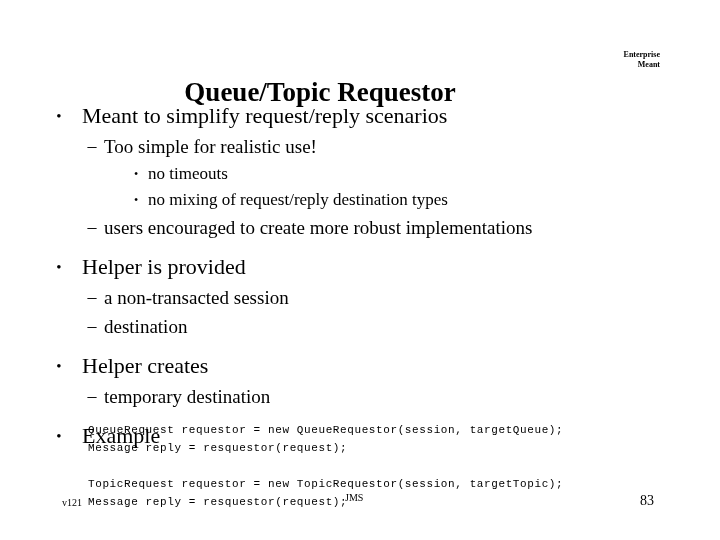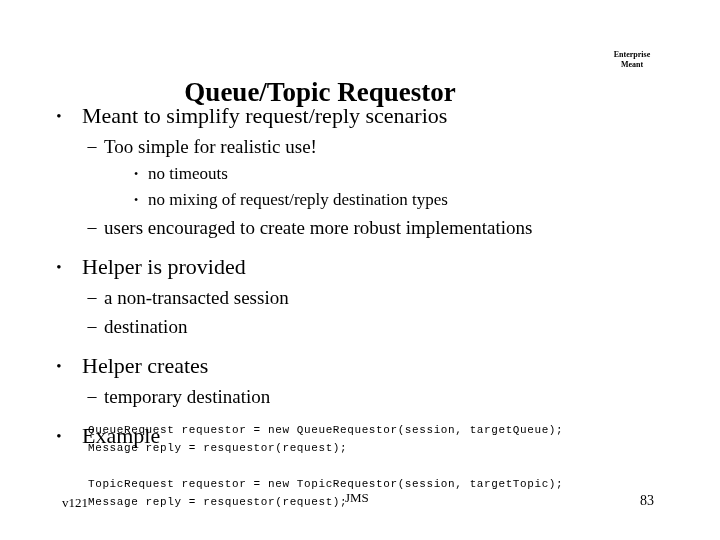--- a/index.html
+++ b/index.html
@@ -29,24 +29,24 @@
     text-align: center;
     font-size: 27px;
     line-height: 32px;
     font-family: "Liberation Serif", "DejaVu Serif", serif;
     color: #000000;
     white-space: nowrap;
     margin-top: 28px;
   }
   #brand-logo {
     position: absolute;
-    right: 48px;
+    right: 60px;
     top: 50px;
     width: 80px;
-    text-align: center;
+    text-align: right;
     font-family: "Liberation Serif", "DejaVu Serif", serif;
     font-weight: bold;
     font-size: 8px;
     line-height: 10px;
     color: #000000;
   }
   #brand-logo .brand-line { display: block; }
 
   
   #content {
@@ -121,21 +121,21 @@
     color: #000000;
     white-space: pre;
   }
   #code-block .code-line { display: block; min-height: 18px; }
   #code-block .code-blank { display: block; height: 18px; }
 
   
   .footer-item {
     position: absolute;
     font-family: "Liberation Serif", "DejaVu Serif", serif;
-    font-size: 13px;
+    font-size: 10px;
     line-height: 16px;
     color: #000000;
   }
   #footer-left   { left: 62px;  top: 495px; }
   #footer-center { left: 345px; top: 490px; }
   #footer-right  { left: 640px; top: 493px; font-size: 14px; }
 </style>
 </head>
 <body>
 

